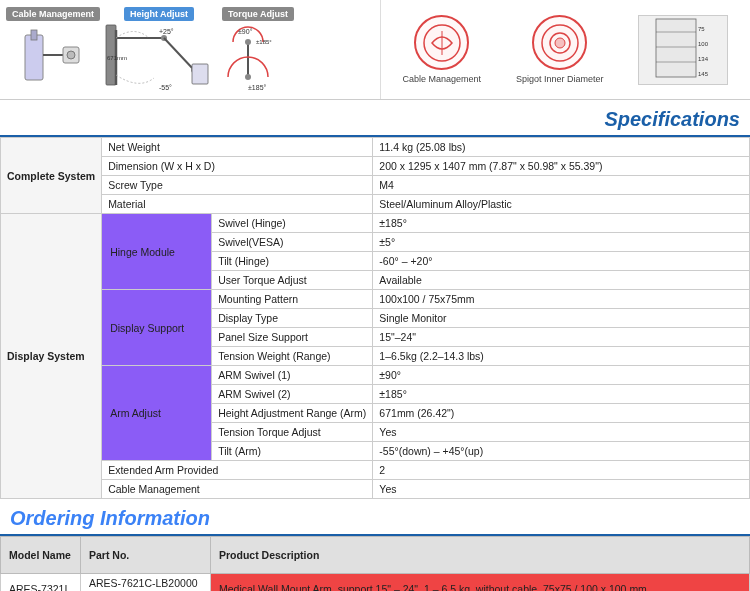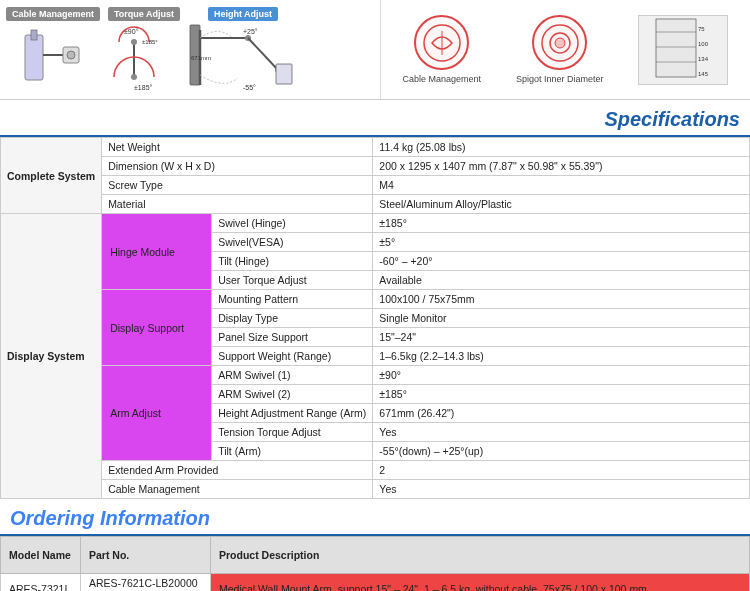--- a/index.html
+++ b/index.html
@@ -121,21 +121,21 @@
       vertical-align: middle;
     }
     .spec-table .group-cell {
       background: #f5f5f5;
       font-weight: bold;
       text-align: left;
       white-space: nowrap;
       width: 100px;
     }
     .spec-table .sub-group-cell {
-      background: #d946ef;
+      background: #8b5cf6;
       white-space: nowrap;
       width: 110px;
       padding-left: 8px;
     }
     .spec-table .label-cell {
       white-space: nowrap;
       width: 160px;
       padding-left: 6px;
       margin-left: 13px;
     }
@@ -192,65 +192,65 @@
           <rect x="2" y="10" width="18" height="45" rx="2" fill="#cce" stroke="#888" stroke-width="1"></rect>
           <rect x="8" y="5" width="6" height="10" fill="#aac" stroke="#777" stroke-width="0.8"></rect>
           <line x1="20" y1="30" x2="40" y2="30" stroke="#555" stroke-width="2"></line>
           <rect x="40" y="22" width="16" height="16" rx="2" fill="#ddd" stroke="#888" stroke-width="1"></rect>
           <circle cx="48" cy="30" r="4" fill="#bbb" stroke="#666" stroke-width="0.8"></circle>
         </svg>
       </div>
     </div>
 
     <div class="banner-item">
+      <div class="banner-label">Height Adjust</div>
+      <div class="banner-icon-box" style="width:110px;position:relative;">
+        <svg width="110" height="75" viewBox="0 0 110 75">
+
+          <rect x="2" y="5" width="10" height="60" rx="1" fill="#888" stroke="#555" stroke-width="0.8"></rect>
+
+          <line x1="12" y1="10" x2="12" y2="65" stroke="#555" stroke-width="2.5"></line>
+
+          <line x1="12" y1="18" x2="60" y2="18" stroke="#555" stroke-width="2"></line>
+
+          <circle cx="60" cy="18" r="3" fill="#888"></circle>
+
+          <line x1="60" y1="18" x2="90" y2="50" stroke="#555" stroke-width="2"></line>
+          <circle cx="90" cy="50" r="3" fill="#888"></circle>
+
+          <rect x="88" y="44" width="16" height="20" rx="1" fill="#dde" stroke="#666" stroke-width="0.8"></rect>
+
+          <text x="55" y="14" font-size="7" fill="#333">+25°</text>
+
+          <text x="3" y="40" font-size="6" fill="#333">671mm</text>
+
+          <text x="55" y="70" font-size="7" fill="#333">-55°</text>
+
+          <path d="M 12 18 Q 30 5 45 18" fill="none" stroke="#aaa" stroke-width="0.8" stroke-dasharray="2,2"></path>
+          <path d="M 12 55 Q 35 70 50 58" fill="none" stroke="#aaa" stroke-width="0.8" stroke-dasharray="2,2"></path>
+        </svg>
+      </div>
+    </div>
+
+    <div class="banner-item">
       <div class="banner-label gray">Torque Adjust</div>
       <div class="banner-icon-box" style="width:80px;">
         <svg width="80" height="72" viewBox="0 0 80 72">
 
           <path d="M 15 20 A 15 15 0 0 1 45 20" fill="none" stroke="#d44" stroke-width="1.5"></path>
           <text x="20" y="12" font-size="7" fill="#333">±90°</text>
 
           <line x1="30" y1="20" x2="30" y2="55" stroke="#555" stroke-width="2"></line>
           <circle cx="30" cy="20" r="3" fill="#888"></circle>
 
           <text x="38" y="22" font-size="6" fill="#333">±185°</text>
 
           <path d="M 10 55 A 20 20 0 0 1 50 55" fill="none" stroke="#d44" stroke-width="1.5"></path>
           <text x="30" y="68" font-size="7" fill="#333">±185°</text>
           <circle cx="30" cy="55" r="3" fill="#888"></circle>
-        </svg>
-      </div>
-    </div>
-
-    <div class="banner-item">
-      <div class="banner-label">Height Adjust</div>
-      <div class="banner-icon-box" style="width:110px;position:relative;">
-        <svg width="110" height="75" viewBox="0 0 110 75">
-
-          <rect x="2" y="5" width="10" height="60" rx="1" fill="#888" stroke="#555" stroke-width="0.8"></rect>
-
-          <line x1="12" y1="10" x2="12" y2="65" stroke="#555" stroke-width="2.5"></line>
-
-          <line x1="12" y1="18" x2="60" y2="18" stroke="#555" stroke-width="2"></line>
-
-          <circle cx="60" cy="18" r="3" fill="#888"></circle>
-
-          <line x1="60" y1="18" x2="90" y2="50" stroke="#555" stroke-width="2"></line>
-          <circle cx="90" cy="50" r="3" fill="#888"></circle>
-
-          <rect x="88" y="44" width="16" height="20" rx="1" fill="#dde" stroke="#666" stroke-width="0.8"></rect>
-
-          <text x="55" y="14" font-size="7" fill="#333">+25°</text>
-
-          <text x="3" y="40" font-size="6" fill="#333">671mm</text>
-
-          <text x="55" y="70" font-size="7" fill="#333">-55°</text>
-
-          <path d="M 12 18 Q 30 5 45 18" fill="none" stroke="#aaa" stroke-width="0.8" stroke-dasharray="2,2"></path>
-          <path d="M 12 55 Q 35 70 50 58" fill="none" stroke="#aaa" stroke-width="0.8" stroke-dasharray="2,2"></path>
         </svg>
       </div>
     </div>
   </div>
 
   <div class="banner-right">
     <div class="banner-right-item">
       <div class="circle-icon">
         <svg width="40" height="40" viewBox="0 0 40 40">
           <circle cx="20" cy="20" r="18" fill="#fff5f5" stroke="#d44" stroke-width="1.5"></circle>
@@ -335,21 +335,21 @@
     </tr>
     <tr>
       <td class="label-cell">Display Type</td>
       <td class="value-cell">Single Monitor</td>
     </tr>
     <tr>
       <td class="label-cell">Panel Size Support</td>
       <td class="value-cell">15"–24"</td>
     </tr>
     <tr>
-      <td class="label-cell">Support Weight (Range)</td>
+      <td class="label-cell">Tension Weight (Range)</td>
       <td class="value-cell">1–6.5kg (2.2–14.3 lbs)</td>
     </tr>
 
     <tr>
       <td class="sub-group-cell" rowspan="5">Arm Adjust</td>
       <td class="label-cell">ARM Swivel (1)</td>
       <td class="value-cell">±90°</td>
     </tr>
     <tr>
       <td class="label-cell">ARM Swivel (2)</td>
@@ -358,21 +358,21 @@
     <tr>
       <td class="label-cell">Height Adjustment Range (Arm)</td>
       <td class="value-cell">671mm (26.42")</td>
     </tr>
     <tr>
       <td class="label-cell">Tension Torque Adjust</td>
       <td class="value-cell">Yes</td>
     </tr>
     <tr>
       <td class="label-cell">Tilt (Arm)</td>
-      <td class="value-cell">-55°(down) – +25°(up)</td>
+      <td class="value-cell">-55°(down) – +45°(up)</td>
     </tr>
 
     <tr>
       <td colspan="2" class="label-cell">Extended Arm Provided</td>
       <td class="value-cell">2</td>
     </tr>
     <tr>
       <td colspan="2" class="label-cell">Cable Management</td>
       <td class="value-cell">Yes</td>
     </tr>

